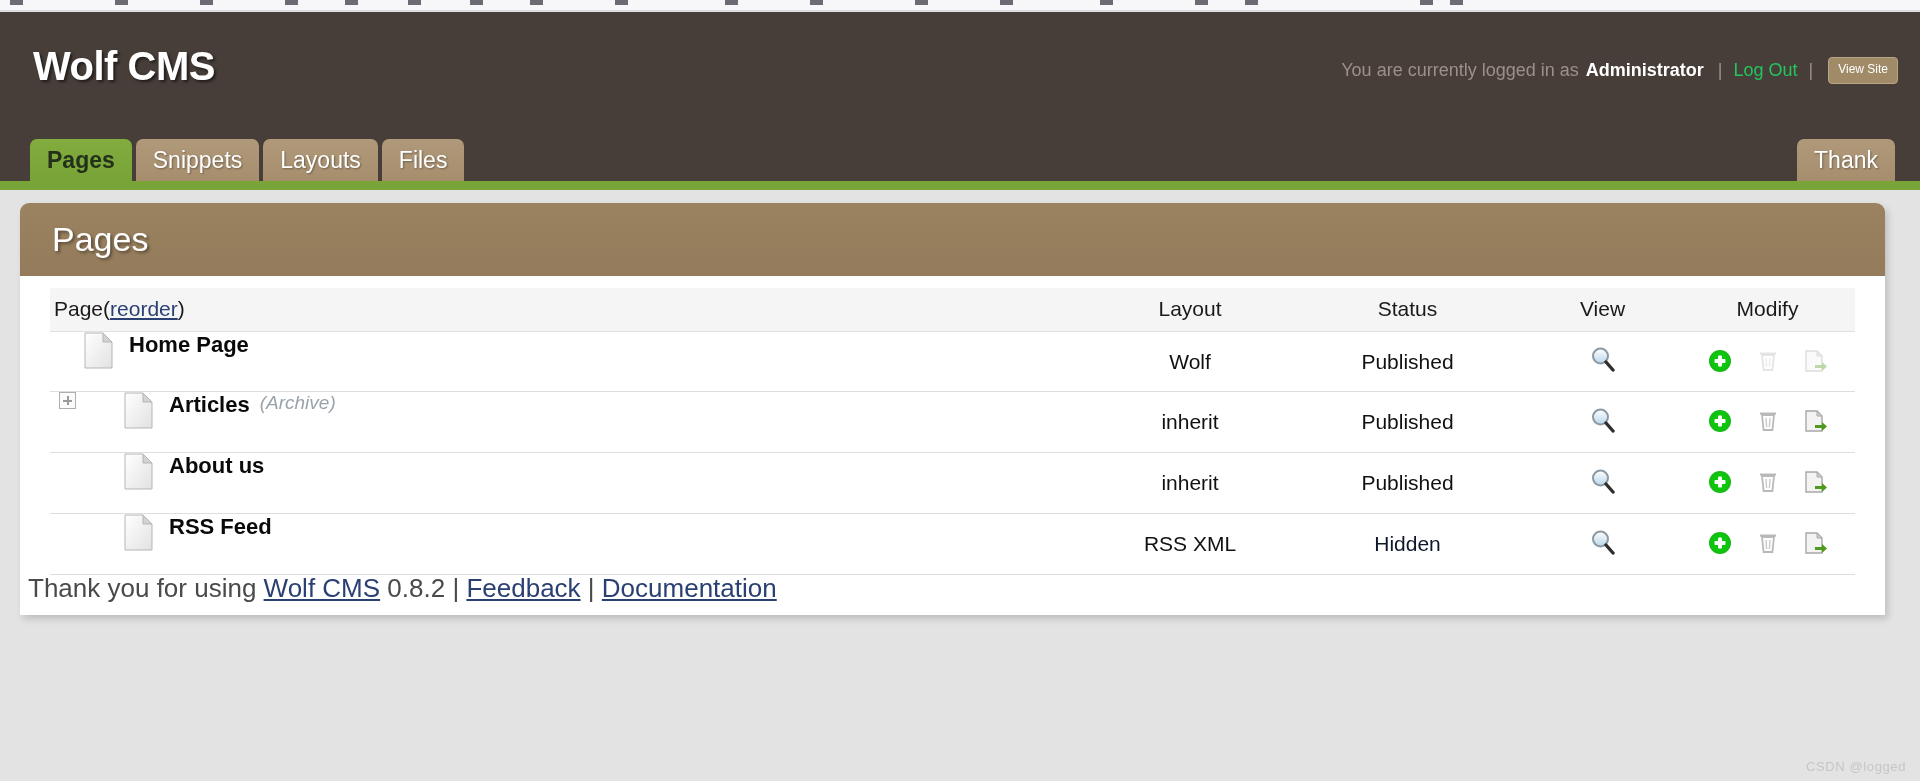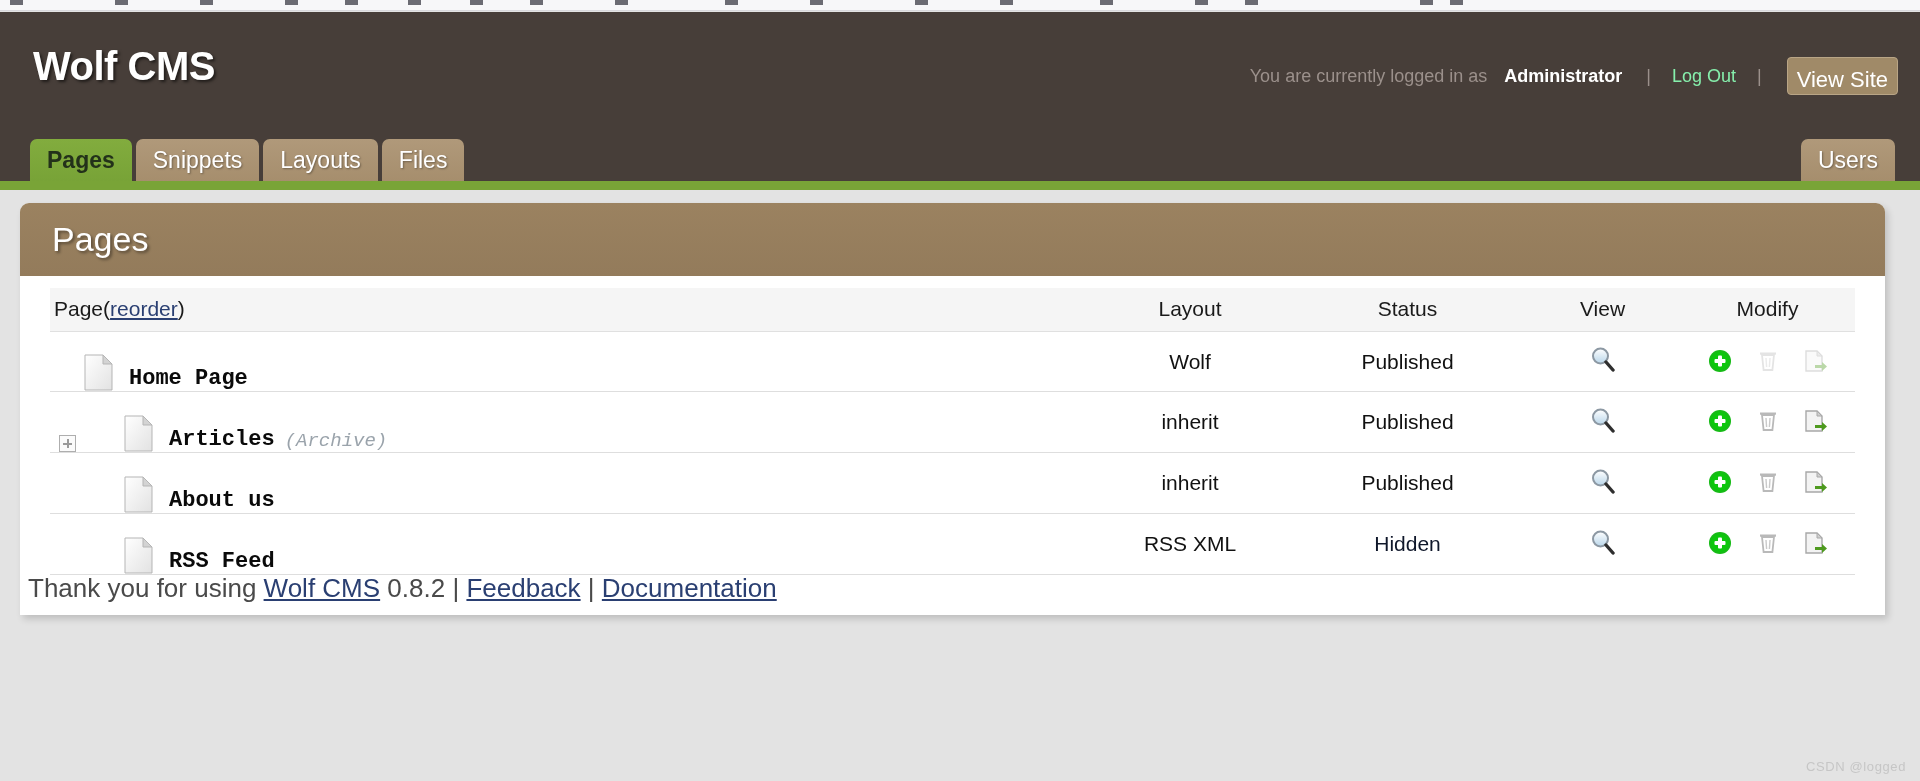--- a/index.html
+++ b/index.html
@@ -37,37 +37,37 @@
     position: absolute; left: 33px; top: 32px;
     font-size: 40px; font-weight: bold; color: #ffffff;
     letter-spacing: -0.5px;
     text-shadow: 2px 2px 3px rgba(0,0,0,0.55);
     font-family: "Liberation Sans", sans-serif;
   }
   .loginbar {
     position: absolute; right: 22px; top: 45px;
     font-size: 18px; color: #9b908b;
     white-space: nowrap;
-    display: flex; align-items: center; gap: 14px;
+    display: flex; align-items: center; gap: 4px;
   }
   .loginbar .lb-plain { color: #9b908b; }
   .loginbar .lb-user {
     color: #ffffff; font-weight: bold; margin: 0 3px;
   }
   .loginbar .lb-sep { color: #9b908b; margin: 0 7px; }
   .loginbar a.lb-link {
-    color: #86efac; text-decoration: none;
+    color: #22c55e; text-decoration: none;
   }
   .viewsite {
     background: #a08a68;
     color: #ffffff;
     border: 1px solid #b9a586;
     border-radius: 4px;
-    padding: 12px 9px 4px 9px;
-    font-size: 22px;
+    padding: 1px 9px 4px 9px;
+    font-size: 12px;
     text-decoration: none;
     margin-left: 4px;
     display: inline-block;
     line-height: 20px;
   }
 
   
   .tabs-left {
     position: absolute; left: 30px; bottom: 0; height: 46px;
     display: flex; align-items: flex-end; gap: 4px;
@@ -156,23 +156,22 @@
     border-bottom: 1px solid #dedede;
     padding: 0;
     height: 61px;
     vertical-align: middle;
     text-align: center;
   }
   table.pages tbody tr:first-child td { height: 60px; }
   td.c-page { text-align: left; }
 
   .pagecell {
-    display: flex; align-items: flex-end;
+    display: flex; align-items: flex-start;
     height: 100%;
-    font-family: Liberation Mono, monospace;
   }
   .expander-slot {
     width: 34px; flex: 0 0 34px;
     display: flex; align-items: center; justify-content: center;
   }
   .expander {
     width: 17px; height: 17px;
     border: 1px solid #aeaeae;
     background: #fbfbfb;
     position: relative;
@@ -267,21 +266,21 @@
     <a href="#" class="viewsite">View Site</a>
   </div>
 
   <div class="tabs-left" id="tabs-left">
       <a href="#" class="tab active">Pages</a>
       <a href="#" class="tab">Snippets</a>
       <a href="#" class="tab">Layouts</a>
       <a href="#" class="tab">Files</a>
     </div>
   <div class="tabs-right" id="tabs-right">
-      <a href="#" class="tab">Users</a>
+      <a href="#" class="tab">Thank</a>
     </div>
 </div>
 
 <div class="greenbar"></div>
 
 <div class="pagebody">
 
   <div class="card">
     <div class="card-header">
       <span class="card-title">Pages</span>

